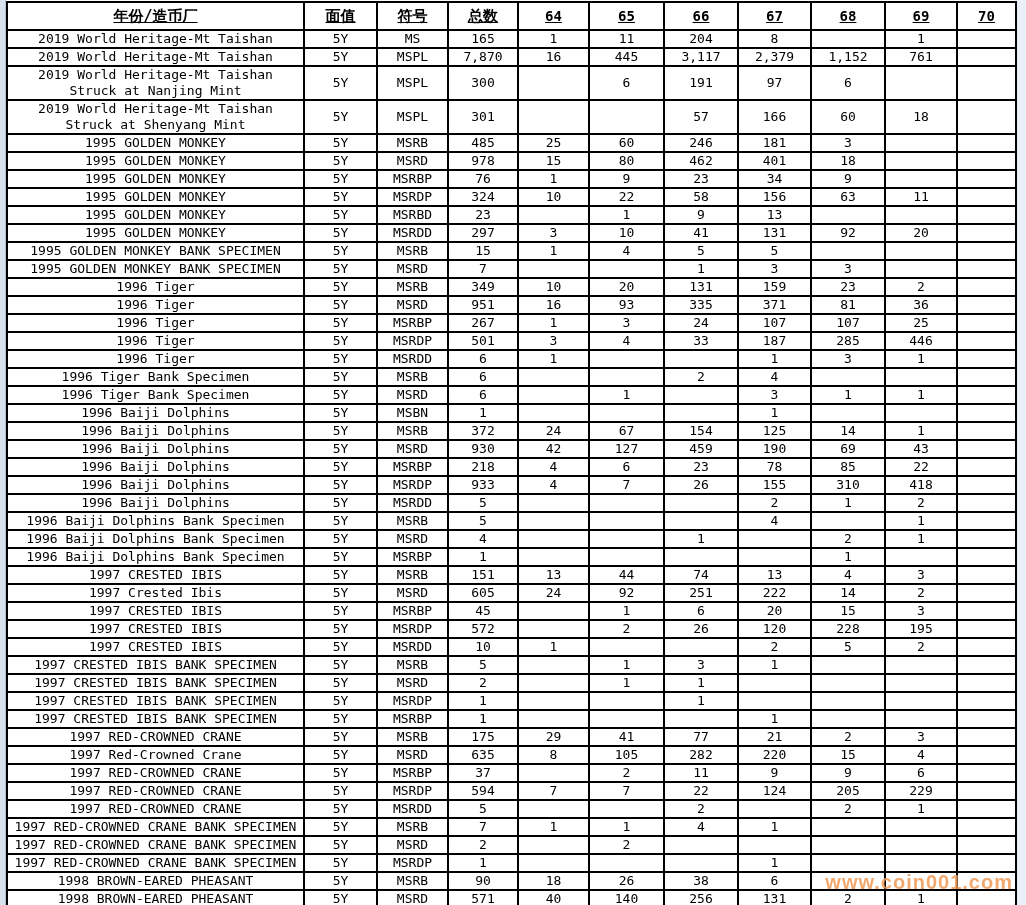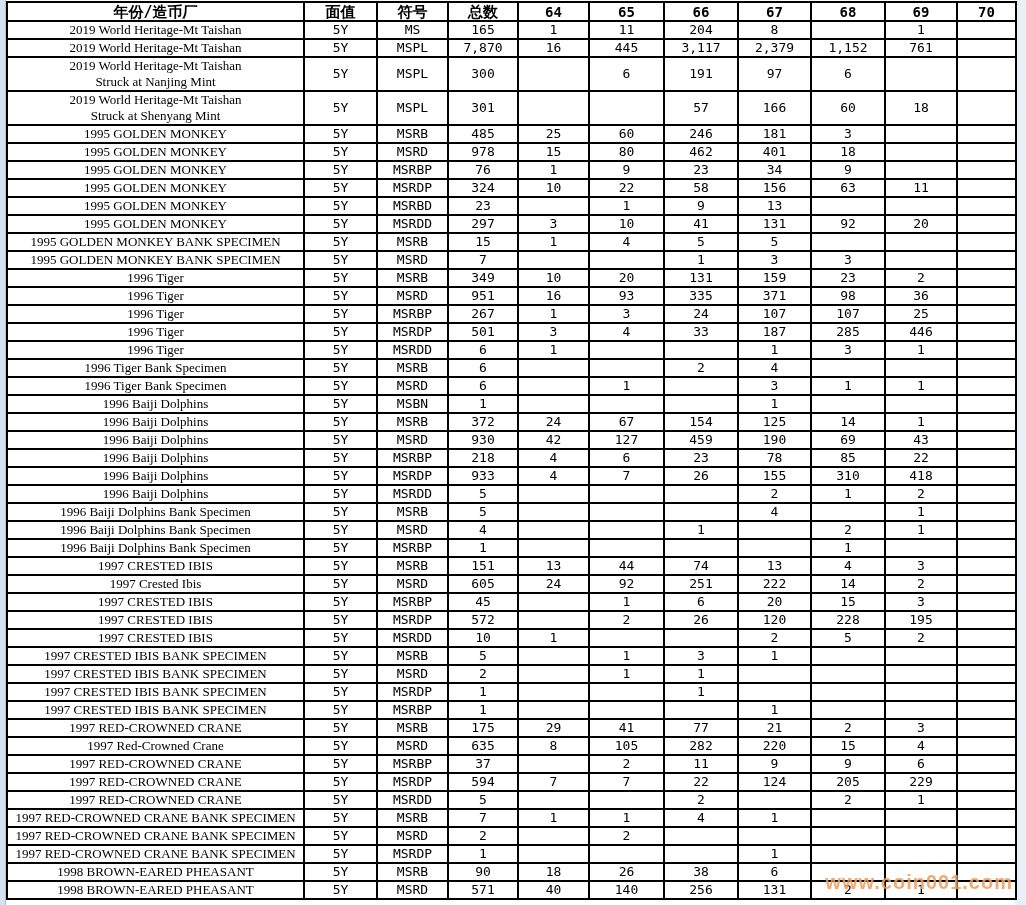--- a/index.html
+++ b/index.html
@@ -21,27 +21,28 @@
     background: #ffffff;
   }
   table.pop th, table.pop td {
     border: 2px solid #000000;
     text-align: center; vertical-align: middle;
     font-size: 13px; line-height: 16px;
     overflow: hidden; white-space: nowrap;
     padding: 0;
   }
   table.pop thead th {
-    height: 19px; font-weight: bold; font-size: 15px;
+    height: 28px; font-weight: bold; font-size: 15px;
     font-family: "DejaVu Sans Mono", "DejaVu Sans", monospace;
+    text-decoration: underline;
   }
   table.pop thead th.grade { font-size: 14px; text-align: center; }
   table.pop tbody td { height: 16px; }
   table.pop tbody tr.tall td { height: 33px; }
-  table.pop td.name { white-space: pre-line; font-family: Liberation Serif, serif; }
+  table.pop td.name { white-space: pre-line; }
 
   .watermark {
     position: absolute; right: 13px; bottom: 11px;
     font-family: "Liberation Sans", sans-serif;
     font-weight: bold; font-size: 20px; letter-spacing: 1px;
     color: #f19e5c; opacity: 0.88;
     pointer-events: none; z-index: 5;
   }
 </style>
 </head>
@@ -253,21 +254,21 @@
       </tr>
       <tr>
         <td class="name">1996 Tiger</td>
         <td>5Y</td>
         <td>MSRD</td>
         <td>951</td>
         <td>16</td>
         <td>93</td>
         <td>335</td>
         <td>371</td>
-        <td>98</td>
+        <td>81</td>
         <td>36</td>
         <td></td>
       </tr>
       <tr>
         <td class="name">1996 Tiger</td>
         <td>5Y</td>
         <td>MSRBP</td>
         <td>267</td>
         <td>1</td>
         <td>3</td>

